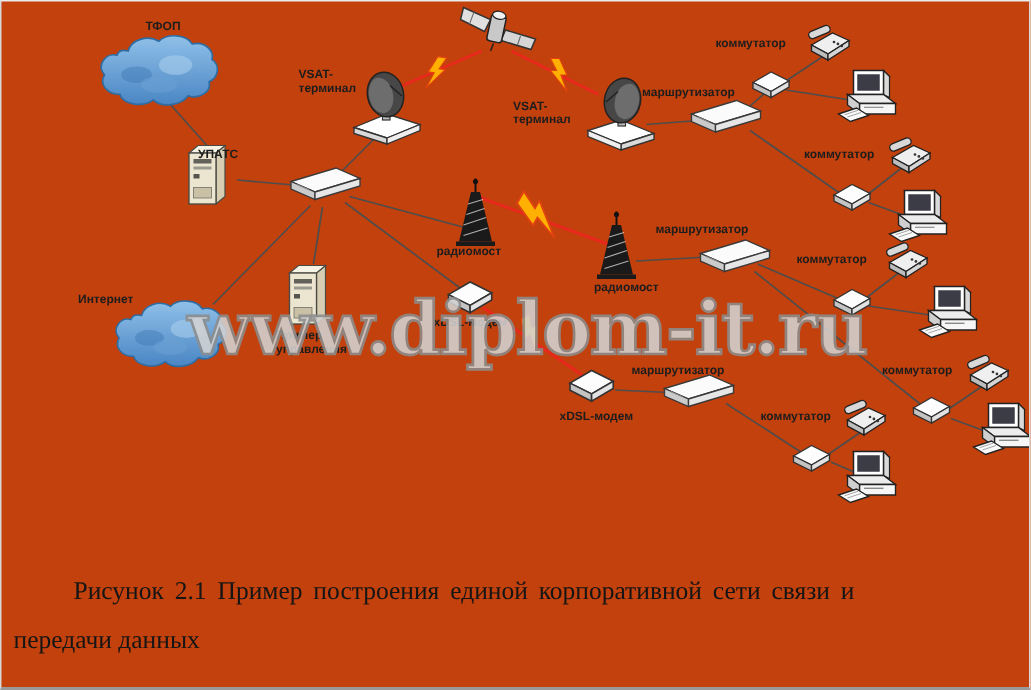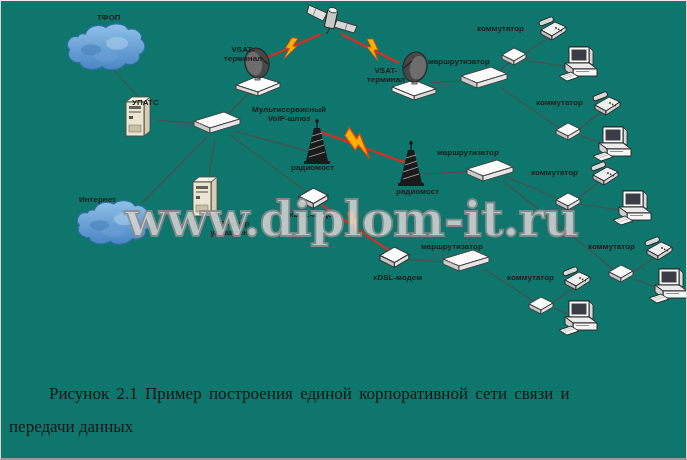--- a/index.html
+++ b/index.html
@@ -1,28 +1,28 @@
 <!DOCTYPE html>
 <html><head>
 <meta charset="utf-8">
 <style>
   html,body{margin:0;padding:0;background:#fff;}
   .page{
-    position:relative; width:687px; height:460px; background:#0f766e; overflow:hidden;
+    position:relative; width:687px; height:460px; background:#c2410c; overflow:hidden;
     border-top:1px solid #ececec; border-left:1px solid #d8d8d8; border-right:1px solid #d8d8d8;
     border-bottom:2px solid #9a9a9a; box-sizing:border-box;
     font-family:"Liberation Sans", sans-serif;
   }
   .diagram{position:absolute; left:0; top:0; width:687px; height:372px;}
   .diagram svg{position:absolute;left:0;top:0;}
   .lbl{
     position:absolute; font-size:8px; line-height:9px; font-weight:600; color:#1d1d1d;
     white-space:nowrap; letter-spacing:0;
   }
-  .lbl.center{text-align:center; white-space:normal;margin-left:18px;}
+  .lbl.center{white-space:normal;}
   .watermark{
     position:absolute; left:124px; top:192px; z-index:5;
     font-family:"DejaVu Serif", serif; font-weight:bold; font-size:49px; line-height:52px;
     color:#d3d3d3; -webkit-text-stroke:1.8px #8d8d8d; letter-spacing:-1px; opacity:0.88;
     pointer-events:none;
   }
   .caption{
     position:absolute; left:0; top:376px; width:680px; padding-left:8px;
     font-family:"Liberation Serif", serif; font-size:17px; line-height:33px; color:#151515;
   }
@@ -194,36 +194,35 @@
       <use href="#g-phone" transform="translate(562,266)"></use>
       <use href="#g-computer" transform="translate(558,44)"></use>
       <use href="#g-computer" transform="translate(592,124)"></use>
       <use href="#g-computer" transform="translate(612,188)"></use>
       <use href="#g-computer" transform="translate(648,266)"></use>
       <use href="#g-computer" transform="translate(558,298)"></use>
     </svg>
 
     <span class="lbl" style="left:96px;top:12px;">ТФОП</span>
     <span class="lbl" style="left:131px;top:97px;">УПАТС</span>
-    <span class="lbl center" style="left:228px;top:104px;width:84px;"><span>Мультисервисный</span><br><span>VoIP-шлюз</span></span>
     <span class="lbl center" style="left:198px;top:44px;width:52px;"><span>VSAT-</span><br><span>терминал</span></span>
     <span class="lbl center" style="left:341px;top:65px;width:52px;"><span>VSAT-</span><br><span>терминал</span></span>
     <span class="lbl" style="left:427px;top:56px;">маршрутизатор</span>
     <span class="lbl" style="left:436px;top:147px;">маршрутизатор</span>
     <span class="lbl" style="left:420px;top:241px;">маршрутизатор</span>
     <span class="lbl" style="left:476px;top:23px;">коммутатор</span>
     <span class="lbl" style="left:535px;top:97px;">коммутатор</span>
     <span class="lbl" style="left:530px;top:167px;">коммутатор</span>
     <span class="lbl" style="left:587px;top:241px;">коммутатор</span>
     <span class="lbl" style="left:506px;top:272px;">коммутатор</span>
     <span class="lbl" style="left:290px;top:162px;">радиомост</span>
     <span class="lbl" style="left:395px;top:186px;">радиомост</span>
     <span class="lbl" style="left:288px;top:209px;">xDSL-модем</span>
     <span class="lbl" style="left:372px;top:272px;">xDSL-модем</span>
-    <span class="lbl" style="left:78px;top:194px;">Интернет</span>
+    <span class="lbl" style="left:51px;top:194px;">Интернет</span>
     <span class="lbl center" style="left:183px;top:218px;width:64px;"><span>Пример</span><br><span>управления</span></span>
 
     <div class="watermark">www.diplom-it.ru</div>
   </div>
 
   <div class="caption">
     <span class="l1">Рисунок 2.1  Пример построения единой корпоративной сети связи и</span>
     <span class="l2">передачи данных</span>
   </div>
 </div>

